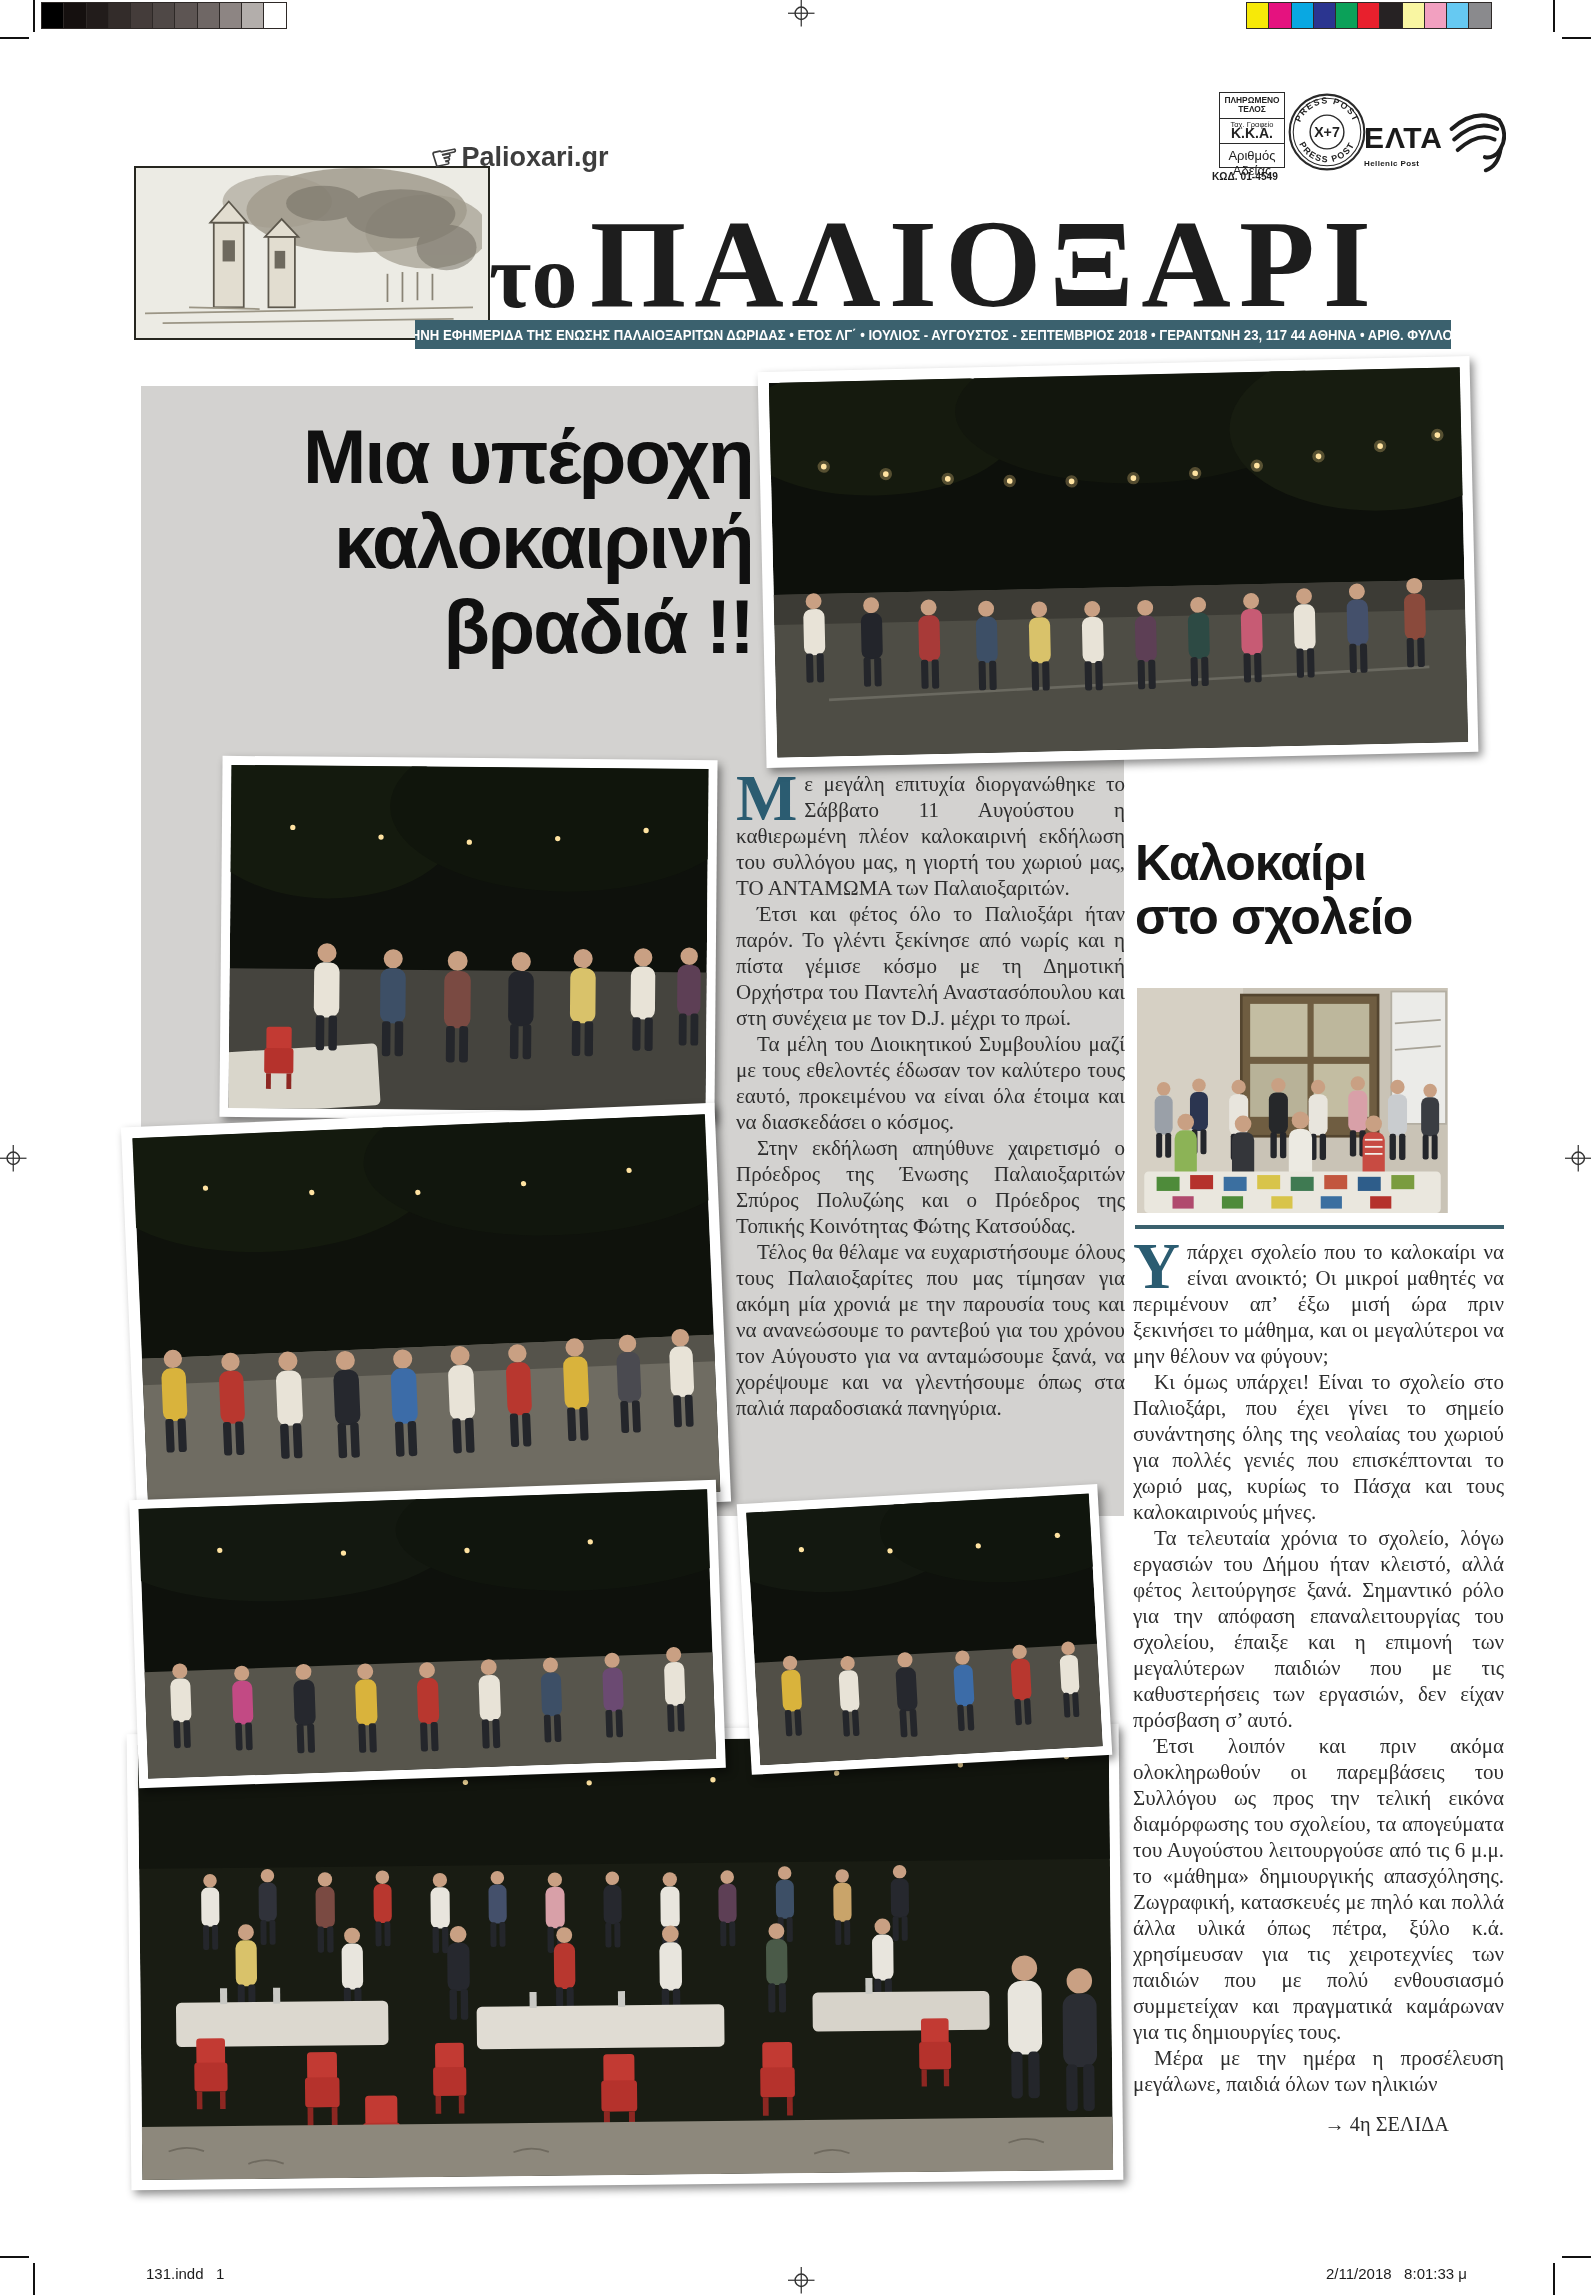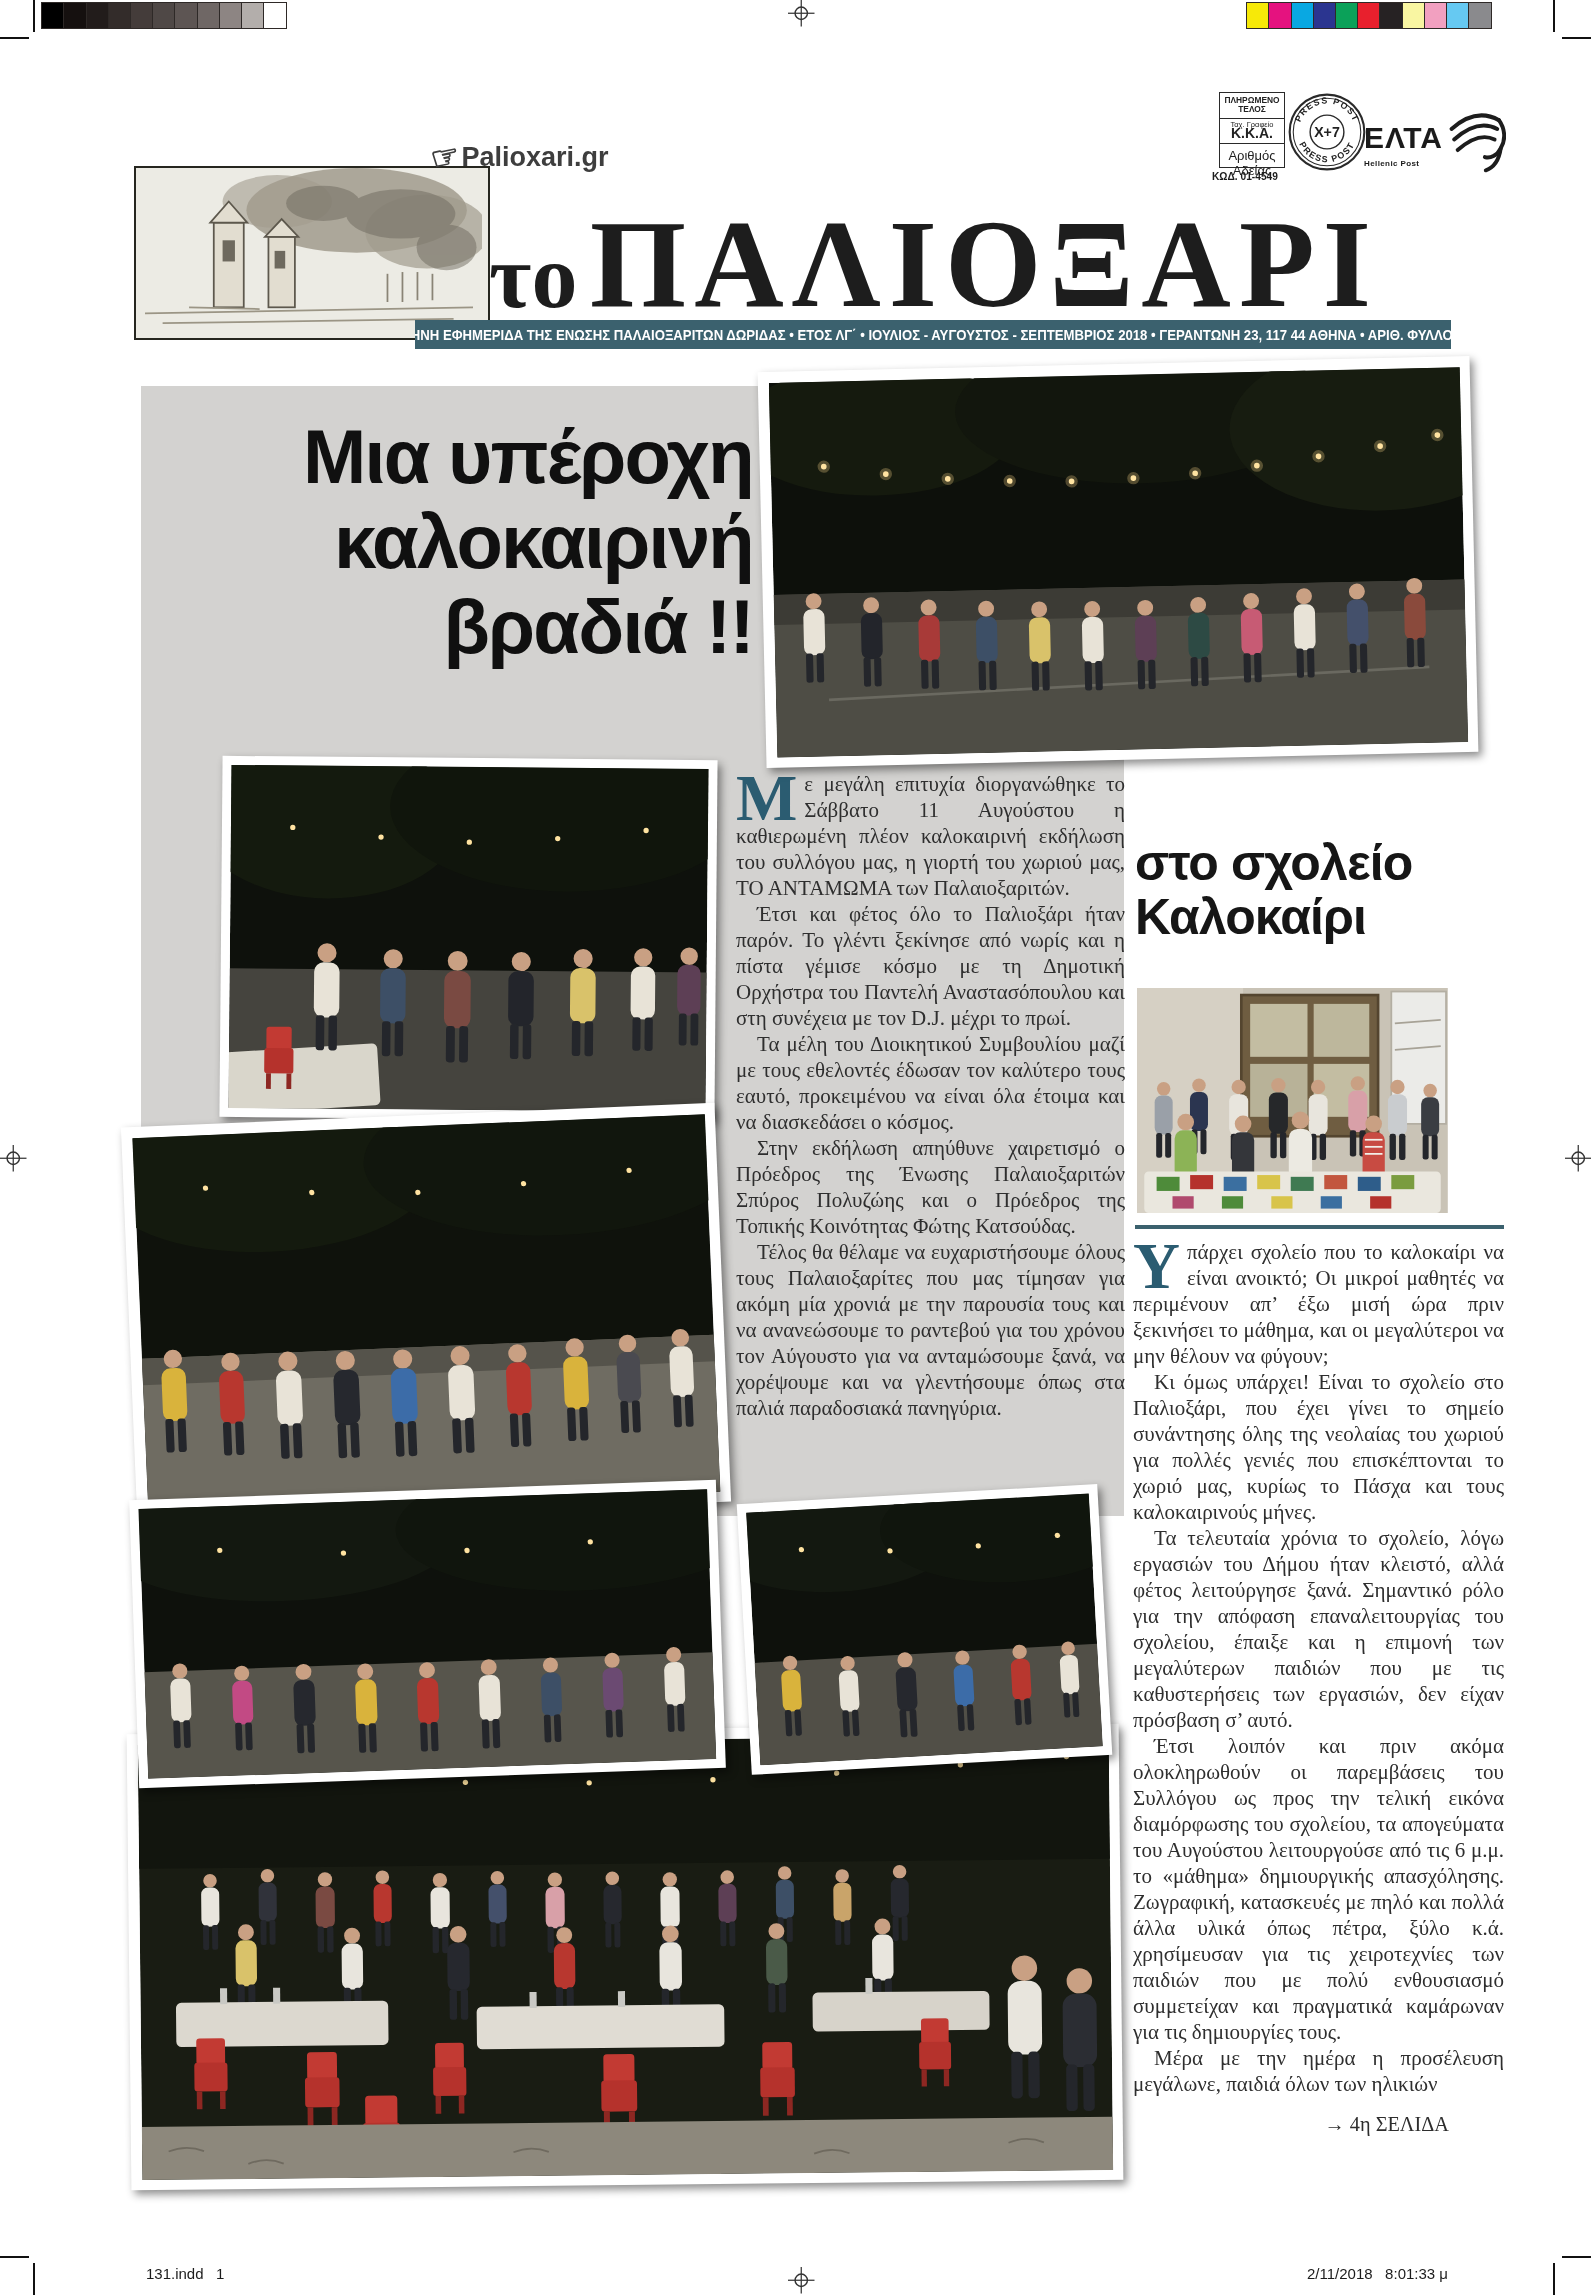--- a/index.html
+++ b/index.html
@@ -308,22 +308,22 @@
 
   <div class="col" style="left:736px;top:771px;width:389px;height:675px;">
     <p class="first"><span class="dropcap">Μ</span><span>ε μεγάλη επιτυχία διοργανώθηκε το Σάββατο 11 Αυγούστου η καθιερωμένη πλέον καλοκαιρινή εκδήλωση του συλλόγου μας, η γιορτή του χωριού μας, ΤΟ ΑΝΤΑΜΩΜΑ των Παλαιοξαριτών.</span></p>
     <p>Έτσι και φέτος όλο το Παλιοξάρι ήταν παρόν. Το γλέντι ξεκίνησε από νωρίς και η πίστα γέμισε κόσμο με τη Δημοτική Ορχήστρα του Παντελή Αναστασόπουλου και στη συνέχεια με τον D.J. μέχρι το πρωί.</p>
     <p>Τα μέλη του Διοικητικού Συμβουλίου μαζί με τους εθελοντές έδωσαν τον καλύτερο τους εαυτό, προκειμένου να είναι όλα έτοιμα και να διασκεδάσει ο κόσμος.</p>
     <p>Στην εκδήλωση απηύθυνε χαιρετισμό ο Πρόεδρος της Ένωσης Παλαιοξαριτών Σπύρος Πολυζώης και ο Πρόεδρος της Τοπικής Κοινότητας Φώτης Κατσούδας.</p>
     <p>Τέλος θα θέλαμε να ευχαριστήσουμε όλους τους Παλαιοξαρίτες που μας τίμησαν για ακόμη μία χρονιά με την παρουσία τους και να ανανεώσουμε το ραντεβού για του χρόνου τον Αύγουστο για να ανταμώσουμε ξανά, να χορέψουμε και να γλεντήσουμε όπως στα παλιά παραδοσιακά πανηγύρια.</p>
   </div>
 
   <div id="school-headline">
+    <div>Καλοκαίρι</div>
     <div>στο σχολείο</div>
-    <div>Καλοκαίρι</div>
   </div>
 
   <div id="kids-photo">
     <svg width="311" height="225" viewBox="0 0 352 255">
       <rect width="352" height="255" fill="#c9c3b6"></rect>
       <rect width="120" height="255" fill="#d6d0c4"></rect>
       <rect x="118" y="8" width="155" height="160" fill="#6f5d41" stroke="#54452f" stroke-width="3"></rect>
       <rect x="128" y="18" width="65" height="60" fill="#c3bda2"></rect>
         <rect x="200" y="18" width="63" height="60" fill="#bdb79c"></rect>
       <rect x="128" y="86" width="65" height="60" fill="#b8b298"></rect>
@@ -508,16 +508,16 @@
           <path d="M420,465 q20,-8 40,0"></path>
           <path d="M760,470 q20,-8 40,0"></path>
           <path d="M980,460 q20,-8 40,0"></path>
         </g>
       <use href="#d-fig" transform="translate(1000,330) scale(1.6)" color="#e8e5dd"></use>
       <use href="#d-fig" transform="translate(1062,345) scale(1.6)" color="#2b2d33"></use>
     </svg>
   </div>
 
   <div class="slugline" style="left:146px;top:2265px;">131.indd   1</div>
-  <div class="slugline" style="left:1254px;top:2265px;width:247px;text-align:center;">2/11/2018   8:01:33 μ</div>
+  <div class="slugline" style="left:1326px;top:2265px;width:247px;text-align:left;">2/11/2018   8:01:33 μ</div>
 
 </div>
 
 
 </body></html>

